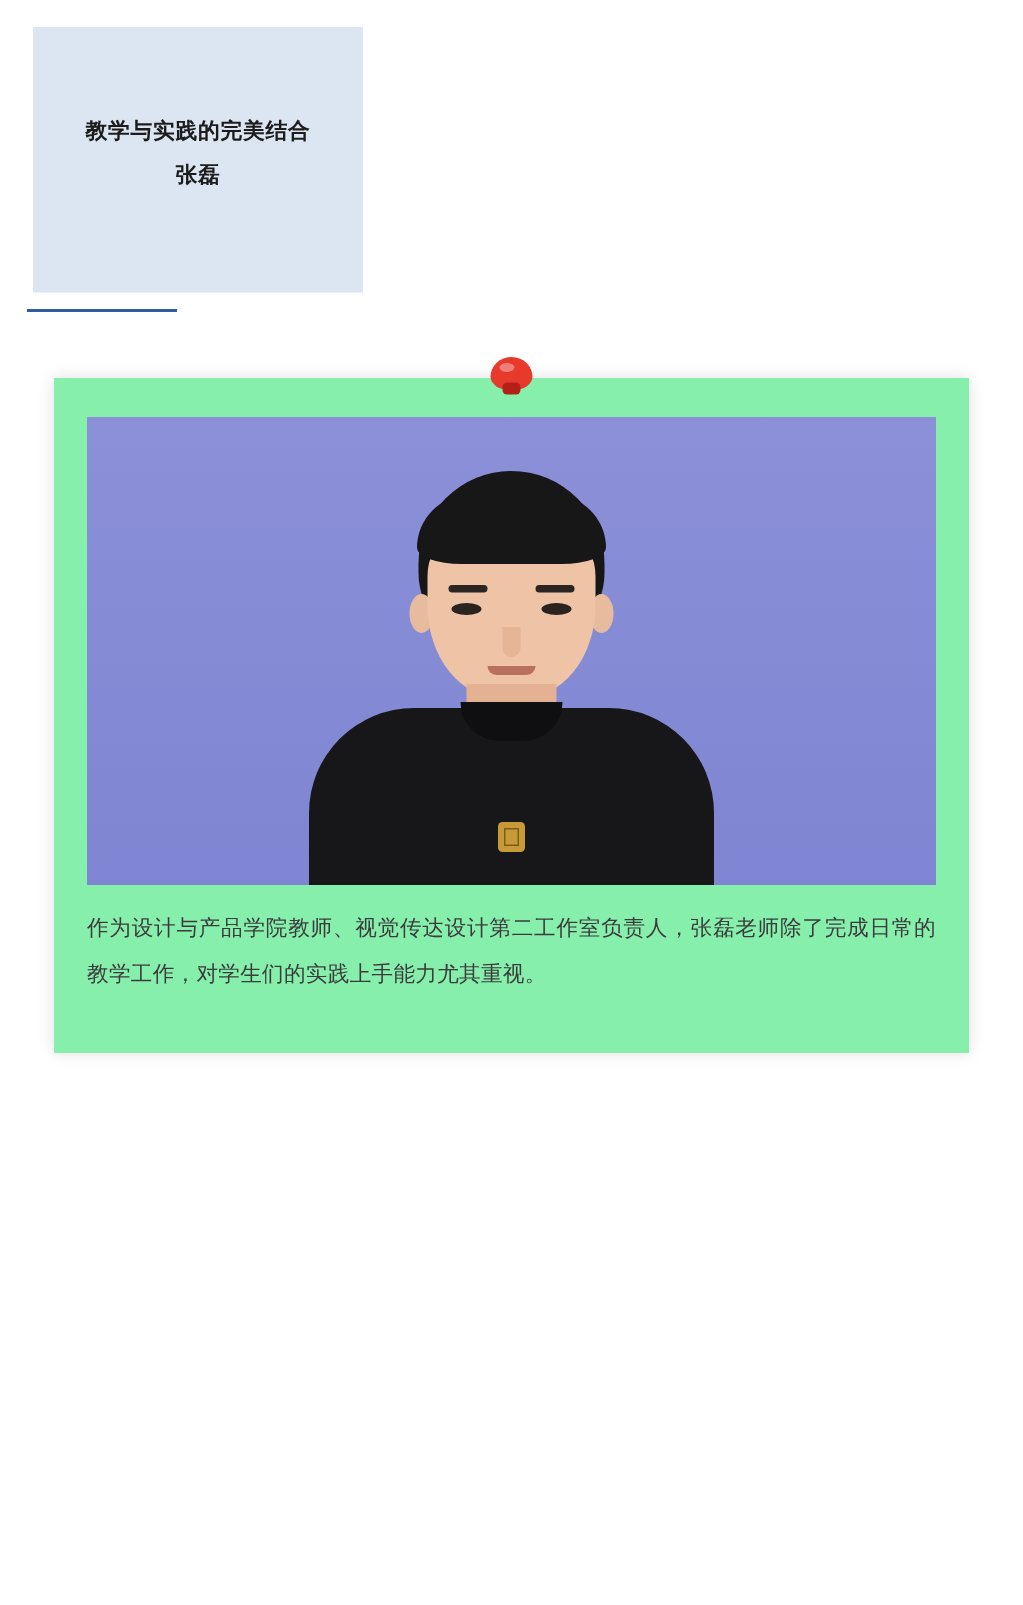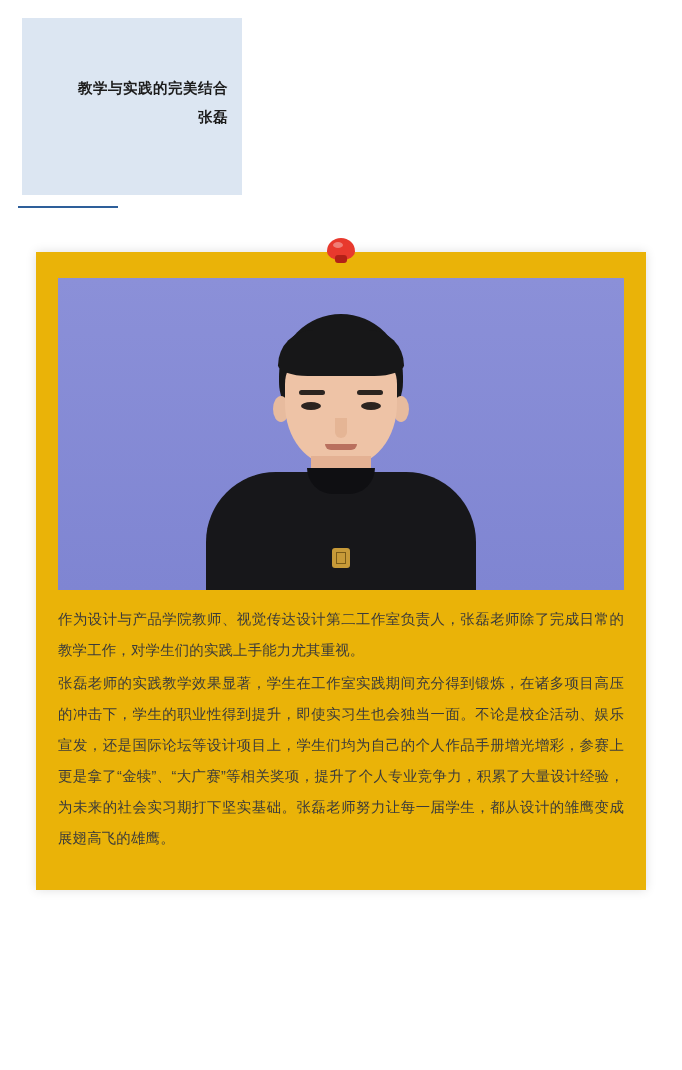--- a/index.html
+++ b/index.html
@@ -24,21 +24,21 @@
     position: absolute;
     left: 22px;
     top: 18px;
     width: 220px;
     height: 177px;
     background: #dce6f2;
     box-sizing: border-box;
     padding: 56px 14px 0 14px;
   }
   .header-line {
-    text-align: right;
+    text-align: center;
     color: #1c1c1c;
     font-size: 14.5px;
     font-weight: bold;
     line-height: 29px;
     letter-spacing: 0.5px;
   }
   .header-rule {
     position: absolute;
     left: 18px;
     top: 206px;
@@ -46,21 +46,21 @@
     height: 2px;
     background: #2e5f9a;
   }
 
   
   .article-card {
     position: absolute;
     left: 36px;
     top: 252px;
     width: 610px;
-    background: #eab308;
+    background: #86efac;
     box-shadow: 0 0 10px rgba(0,0,0,0.13);
     padding: 26px 22px 34px 22px;
     box-sizing: border-box;
   }
   .pin {
     position: absolute;
     left: 50%;
     top: -14px;
     transform: translateX(-50%);
     width: 28px;
@@ -281,16 +281,15 @@
     <div class="p-body">
       <div class="p-collar"></div>
       <div class="p-logo">
         <div class="p-logo-inner"></div>
       </div>
     </div>
   </div>
 
   <div class="body-text">
     <p>作为设计与产品学院教师、视觉传达设计第二工作室负责人，张磊老师除了完成日常的教学工作，对学生们的实践上手能力尤其重视。</p>
-    <p>张磊老师的实践教学效果显著，学生在工作室实践期间充分得到锻炼，在诸多项目高压的冲击下，学生的职业性得到提升，即使实习生也会独当一面。不论是校企活动、娱乐宣发，还是国际论坛等设计项目上，学生们均为自己的个人作品手册增光增彩，参赛上更是拿了“金犊”、“大广赛”等相关奖项，提升了个人专业竞争力，积累了大量设计经验，为未来的社会实习期打下坚实基础。张磊老师努力让每一届学生，都从设计的雏鹰变成展翅高飞的雄鹰。</p>
   </div>
 
 </div>
 
 </body></html>

